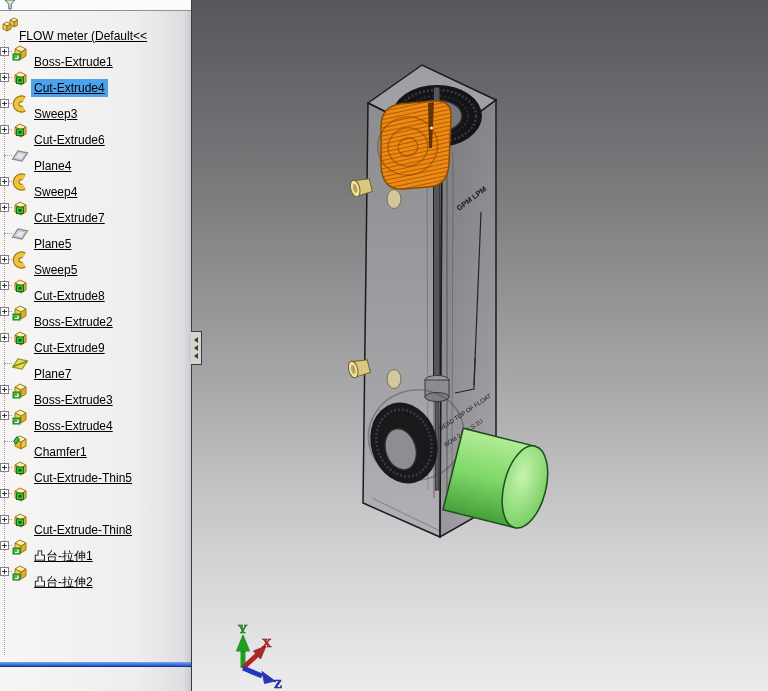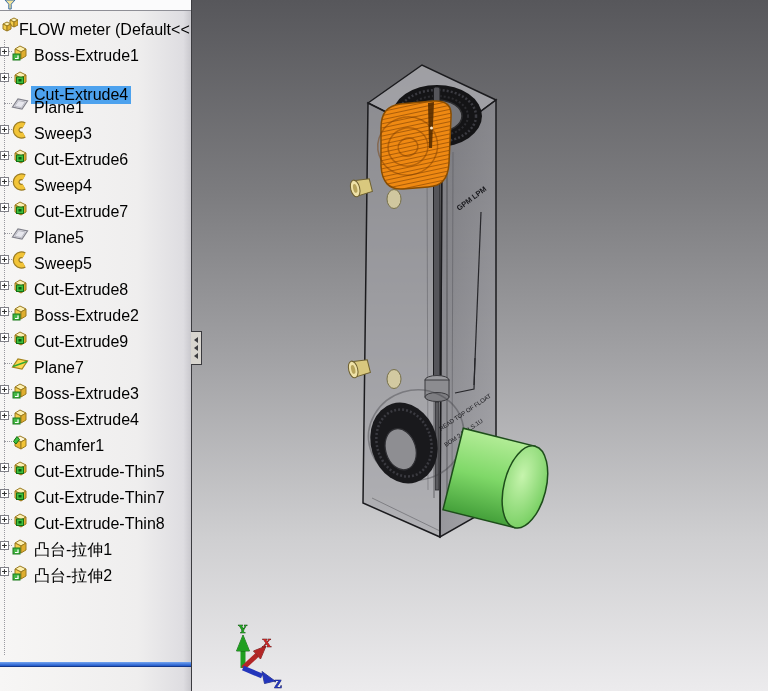--- a/index.html
+++ b/index.html
@@ -29,24 +29,24 @@
   .guide{position:absolute;left:4px;top:40px;height:615px;border-left:1px dotted #9a9aa0;z-index:0;}
   .row{position:relative;height:26px;}
   .row .stub{position:absolute;left:4px;top:12px;width:8px;border-top:1px dotted #9a9aa0;}
   .row .expand{
     position:absolute;left:0;top:8px;width:9px;height:9px;box-sizing:border-box;
     border:1px solid #7f7f86;background:#fff;color:#333;
     font:bold 9px/7px "DejaVu Sans Mono",monospace;text-align:center;z-index:2;
   }
   .row .ticon{position:absolute;left:11px;top:4px;width:18px;height:18px;z-index:1;}
   .row .lbl{
-    position:absolute;left:31px;top:8px;height:18px;line-height:18px;
-    font-size:16px;color:#000;white-space:nowrap;padding:0 3px;
-  }
-  .row.selected .lbl{background:var(--sel,#4da2ee);margin-top:13px;}
+    position:absolute;left:31px;top:14px;height:18px;line-height:18px;
+    font-size:12px;color:#000;white-space:nowrap;padding:0 3px;text-decoration:underline;
+  }
+  .row.selected .lbl{background:var(--sel,#4da2ee);}
   .row.root .ticon{left:2px;top:4px;width:16px;height:16px;}
   .row.root .lbl{left:16px;}
   .rollback{
     position:absolute;left:0;top:662px;width:191px;height:4px;
     background:linear-gradient(180deg,#72a4f2,var(--rollback,#1f56c8));
     border-bottom:1px solid #14388a;z-index:3;
   }
   
   .splitter{
     position:absolute;left:191px;top:331px;width:10px;height:32px;z-index:11;
@@ -210,46 +210,46 @@
             <polygon points="4,6 9,3 15,6 10,9" fill="#fdf0b0" stroke="#9a7b22" stroke-width="1"></polygon>
     <polygon points="4,6 10,9 10,16 4,13" fill="#f5ce4a" stroke="#9a7b22" stroke-width="1"></polygon>
     <polygon points="10,9 15,6 15,13 10,16" fill="#dfae2e" stroke="#9a7b22" stroke-width="1"></polygon>
             <rect x="5.5" y="8" width="7" height="6.5" fill="#3fbf3f" stroke="#156f15"></rect>
        <rect x="7.5" y="10" width="3" height="2.5" fill="#0d5a0d"></rect>
           </svg></span>
         <span class="lbl">Cut-Extrude4</span>
       </div>
       <div class="row">
         <span class="stub"></span>
+        <span class="expand">+</span>
+        <span class="ticon"><svg width="18" height="18" viewBox="0 0 18 18">
+            <path d="M13,4.5 A5.2,5.2 0 1 0 13,13.5" fill="none" stroke="#9a7b22" stroke-width="7"></path>
+       <path d="M13,4.5 A5.2,5.2 0 1 0 13,13.5" fill="none" stroke="#f2c437" stroke-width="4.5"></path>
+          </svg></span>
+        <span class="lbl">Sweep3</span>
+      </div>
+      <div class="row">
+        <span class="stub"></span>
+        <span class="expand">+</span>
+        <span class="ticon"><svg width="18" height="18" viewBox="0 0 18 18">
+            <polygon points="4,6 9,3 15,6 10,9" fill="#fdf0b0" stroke="#9a7b22" stroke-width="1"></polygon>
+    <polygon points="4,6 10,9 10,16 4,13" fill="#f5ce4a" stroke="#9a7b22" stroke-width="1"></polygon>
+    <polygon points="10,9 15,6 15,13 10,16" fill="#dfae2e" stroke="#9a7b22" stroke-width="1"></polygon>
+            <rect x="5.5" y="8" width="7" height="6.5" fill="#3fbf3f" stroke="#156f15"></rect>
+       <rect x="7.5" y="10" width="3" height="2.5" fill="#0d5a0d"></rect>
+          </svg></span>
+        <span class="lbl">Cut-Extrude6</span>
+      </div>
+      <div class="row">
+        <span class="stub"></span>
         <span class="ticon"><svg width="18" height="18" viewBox="0 0 18 18">
             <polygon points="1.5,12 7,4 16.5,6 11,14" fill="rgba(212,216,228,0.45)" stroke="#80808a" stroke-width="1.2"></polygon>
        <polygon points="3.6,11.3 7.6,5.6 14.4,7 10.4,12.6" fill="none" stroke="#b9b9c3" stroke-width="1"></polygon>
           </svg></span>
-        <span class="lbl">Plane1</span>
-      </div>
-      <div class="row">
-        <span class="stub"></span>
-        <span class="expand">+</span>
-        <span class="ticon"><svg width="18" height="18" viewBox="0 0 18 18">
-            <path d="M13,4.5 A5.2,5.2 0 1 0 13,13.5" fill="none" stroke="#9a7b22" stroke-width="7"></path>
-       <path d="M13,4.5 A5.2,5.2 0 1 0 13,13.5" fill="none" stroke="#f2c437" stroke-width="4.5"></path>
-          </svg></span>
-        <span class="lbl">Sweep3</span>
-      </div>
-      <div class="row">
-        <span class="stub"></span>
-        <span class="expand">+</span>
-        <span class="ticon"><svg width="18" height="18" viewBox="0 0 18 18">
-            <polygon points="4,6 9,3 15,6 10,9" fill="#fdf0b0" stroke="#9a7b22" stroke-width="1"></polygon>
-    <polygon points="4,6 10,9 10,16 4,13" fill="#f5ce4a" stroke="#9a7b22" stroke-width="1"></polygon>
-    <polygon points="10,9 15,6 15,13 10,16" fill="#dfae2e" stroke="#9a7b22" stroke-width="1"></polygon>
-            <rect x="5.5" y="8" width="7" height="6.5" fill="#3fbf3f" stroke="#156f15"></rect>
-       <rect x="7.5" y="10" width="3" height="2.5" fill="#0d5a0d"></rect>
-          </svg></span>
-        <span class="lbl">Cut-Extrude6</span>
+        <span class="lbl">Plane4</span>
       </div>
       <div class="row">
         <span class="stub"></span>
         <span class="expand">+</span>
         <span class="ticon"><svg width="18" height="18" viewBox="0 0 18 18">
             <path d="M13,4.5 A5.2,5.2 0 1 0 13,13.5" fill="none" stroke="#9a7b22" stroke-width="7"></path>
        <path d="M13,4.5 A5.2,5.2 0 1 0 13,13.5" fill="none" stroke="#f2c437" stroke-width="4.5"></path>
           </svg></span>
         <span class="lbl">Sweep4</span>
       </div>
@@ -375,21 +375,20 @@
       <div class="row">
         <span class="stub"></span>
         <span class="expand">+</span>
         <span class="ticon"><svg width="18" height="18" viewBox="0 0 18 18">
             <polygon points="4,6 9,3 15,6 10,9" fill="#fdf0b0" stroke="#9a7b22" stroke-width="1"></polygon>
     <polygon points="4,6 10,9 10,16 4,13" fill="#f5ce4a" stroke="#9a7b22" stroke-width="1"></polygon>
     <polygon points="10,9 15,6 15,13 10,16" fill="#dfae2e" stroke="#9a7b22" stroke-width="1"></polygon>
             <rect x="5.5" y="8" width="7" height="6.5" fill="#3fbf3f" stroke="#156f15"></rect>
        <rect x="7.5" y="10" width="3" height="2.5" fill="#0d5a0d"></rect>
           </svg></span>
-        <span class="lbl">Cut-Extrude-Thin7</span>
       </div>
       <div class="row">
         <span class="stub"></span>
         <span class="expand">+</span>
         <span class="ticon"><svg width="18" height="18" viewBox="0 0 18 18">
             <polygon points="4,6 9,3 15,6 10,9" fill="#fdf0b0" stroke="#9a7b22" stroke-width="1"></polygon>
     <polygon points="4,6 10,9 10,16 4,13" fill="#f5ce4a" stroke="#9a7b22" stroke-width="1"></polygon>
     <polygon points="10,9 15,6 15,13 10,16" fill="#dfae2e" stroke="#9a7b22" stroke-width="1"></polygon>
             <rect x="5.5" y="8" width="7" height="6.5" fill="#3fbf3f" stroke="#156f15"></rect>
        <rect x="7.5" y="10" width="3" height="2.5" fill="#0d5a0d"></rect>

